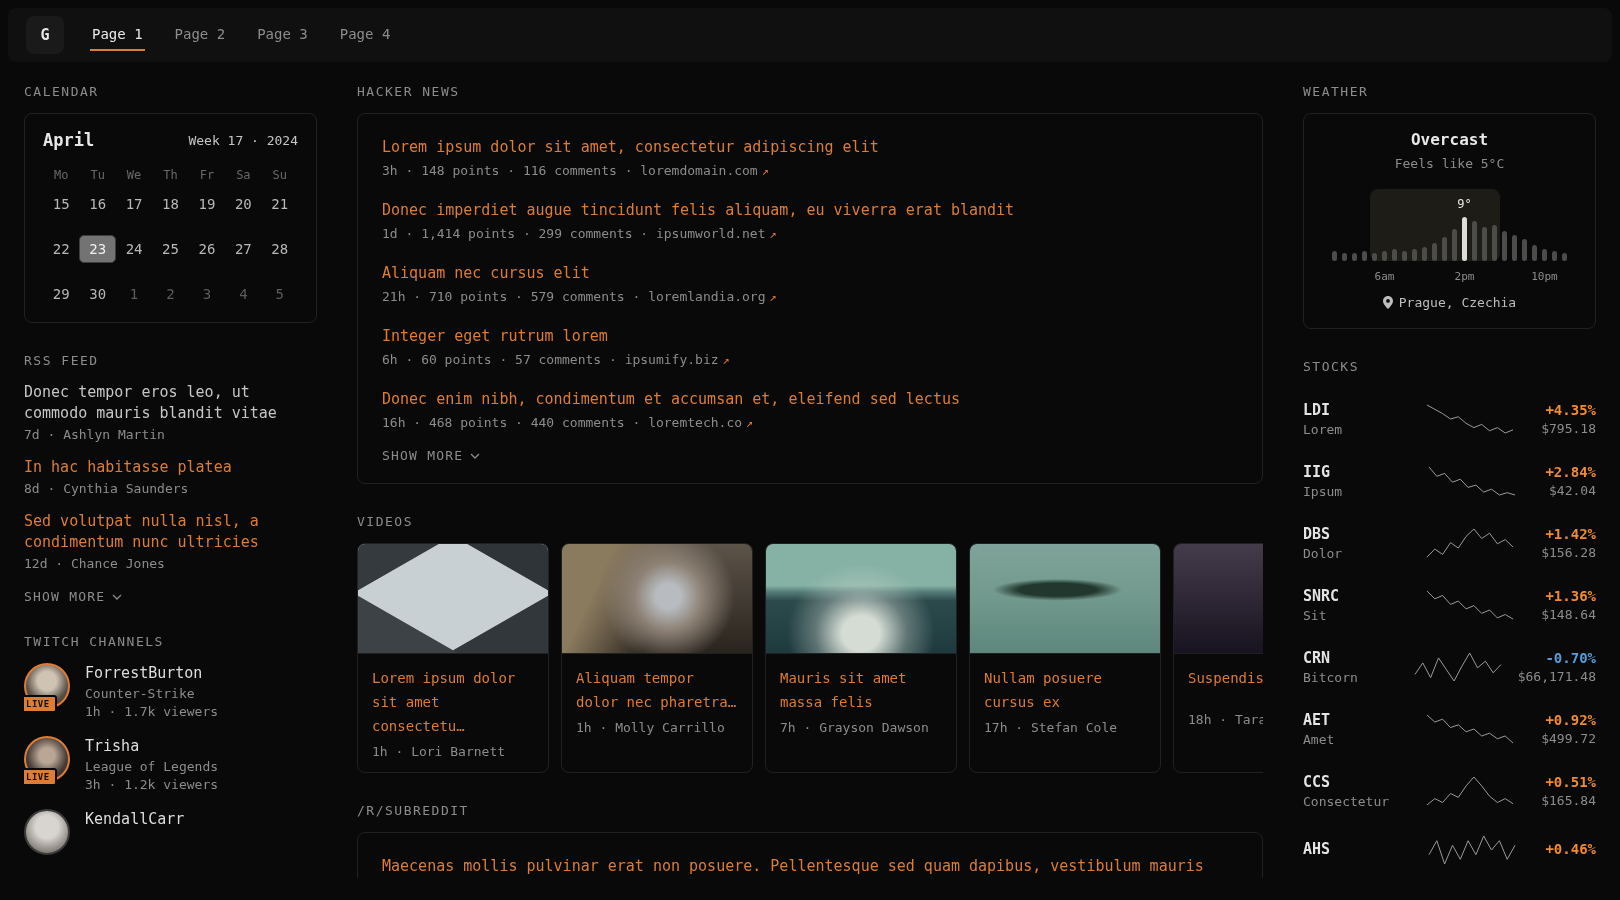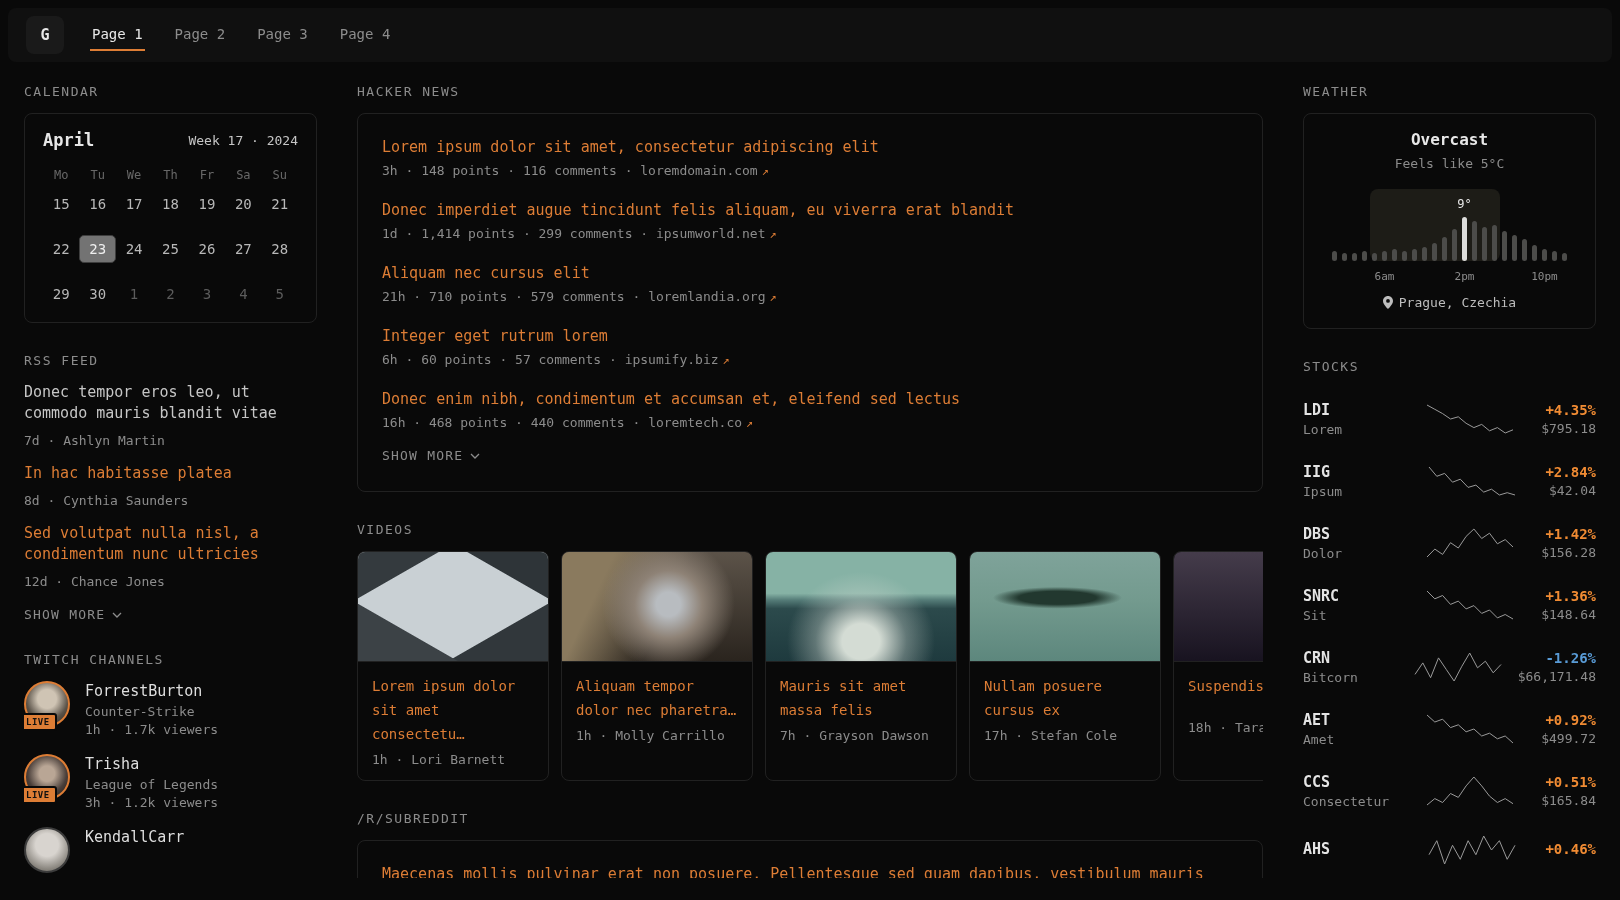--- a/index.html
+++ b/index.html
@@ -63,23 +63,23 @@
   .cal-day.selected{background:#737373;border-color:#3e3e3e;color:#efefef;}
   .cal-day.muted{color:#5c5c5c;}
 
   
   .feed-item + .feed-item{margin-top:15px;}
   .feed-title{
     display:block;font-size:15px;line-height:21px;color:var(--accent);
     text-decoration:none;cursor:pointer;
   }
   .feed-title.muted{color:#c6c6c6;}
-  .feed-meta{font-size:13px;color:var(--text_muted);margin-top:9px;}
-
-  .hn-card,.sub-card{padding:22px 24px 28px;}
+  .feed-meta{font-size:13px;color:var(--text_muted);margin-top:3px;}
+
+  .hn-card,.sub-card{padding:22px 24px 20px;}
   .story + .story{margin-top:21px;}
   .story-title{
     display:block;font-size:15px;line-height:22px;color:var(--accent);
     text-decoration:none;cursor:pointer;
   }
   .story-meta{font-size:13px;color:var(--text_muted);margin-top:5px;}
   .source-link{color:var(--text_muted);text-decoration:none;cursor:pointer;text-align:right;}
   .ext-arrow{color:var(--accent);margin-left:4px;font-size:12px;}
 
   .show-more{
@@ -526,21 +526,21 @@
     <div class="stock-id">
       <div class="stock-ticker">CRN</div>
       <div class="stock-name">Bitcorn</div>
     </div>
     <div class="stock-spark">
                 <svg width="88" height="30">
                   <polyline points="1.0,22.4 8.8,10.9 16.6,25.7 24.5,5.9 32.3,17.5 40.1,29.0 47.9,14.2 55.7,1.0 63.5,15.8 71.4,9.2 79.2,20.8 87.0,12.5" fill="none" stroke="#9a9a9a" stroke-width="1"></polyline>
                 </svg>
               </div>
     <div class="stock-values">
-      <div class="stock-change down">-1.26%</div>
+      <div class="stock-change down">-0.70%</div>
       <div class="stock-price">$66,171.48</div>
     </div>
   </div>
             <div class="stock-row">
     <div class="stock-id">
       <div class="stock-ticker">AET</div>
       <div class="stock-name">Amet</div>
     </div>
     <div class="stock-spark">
                 <svg width="88" height="30">

